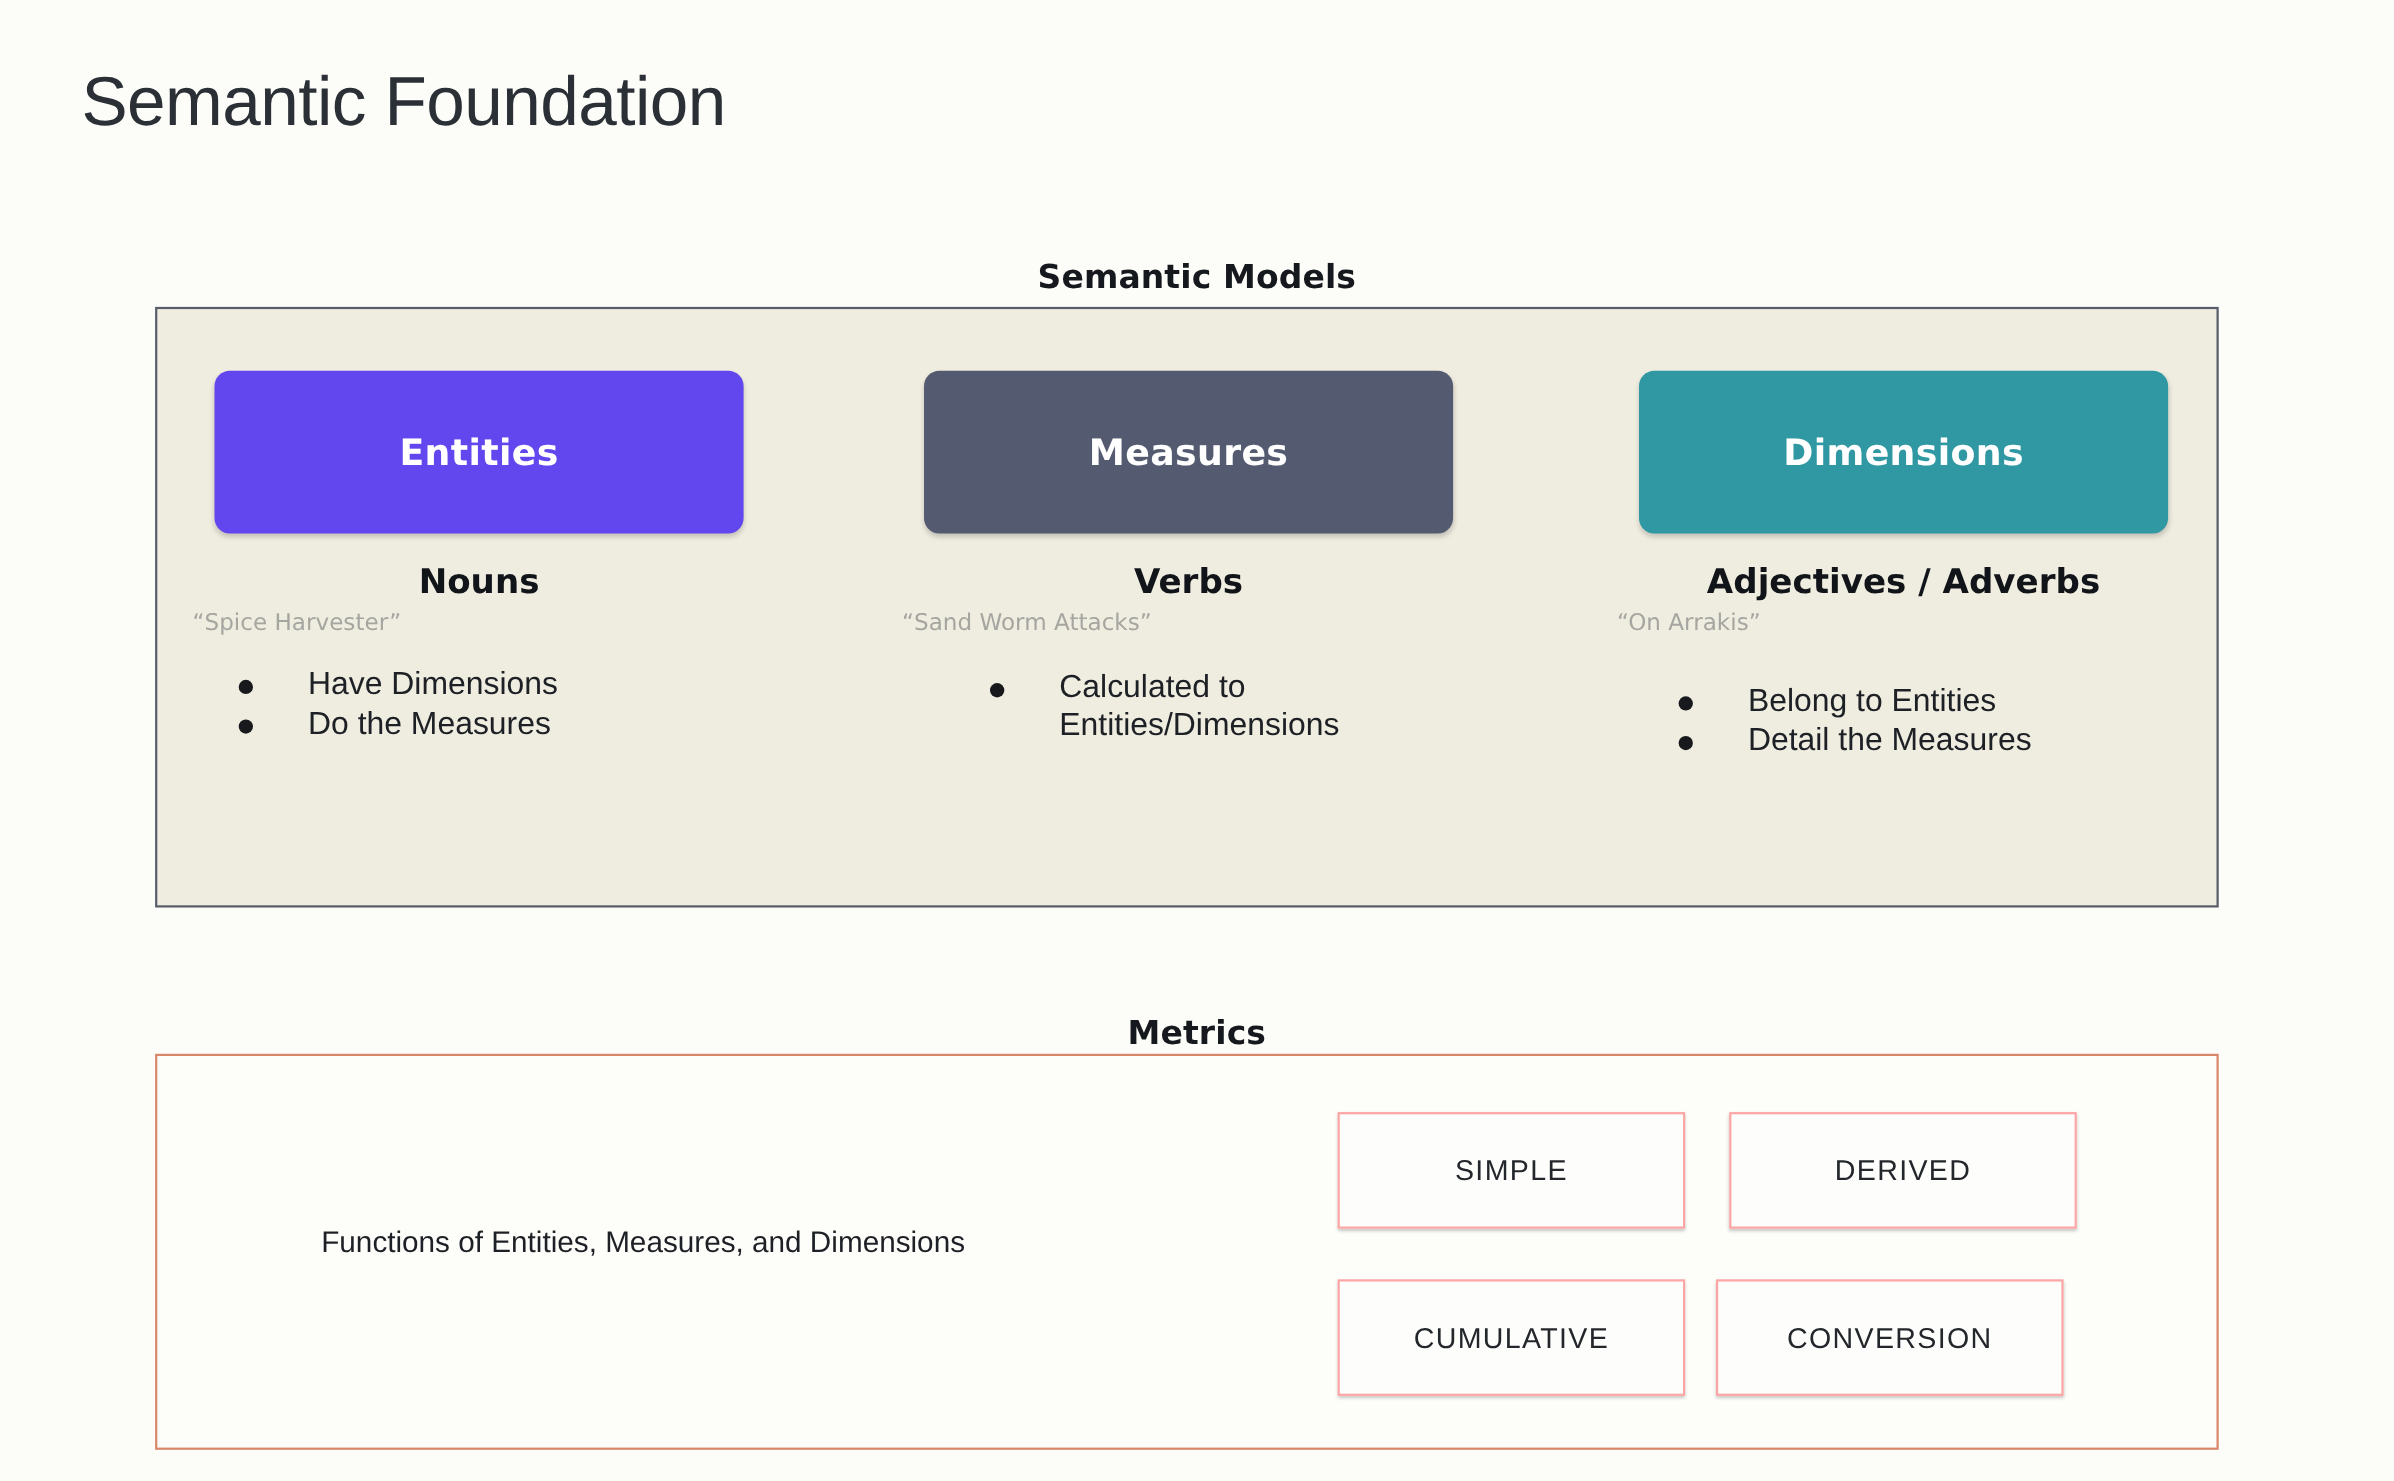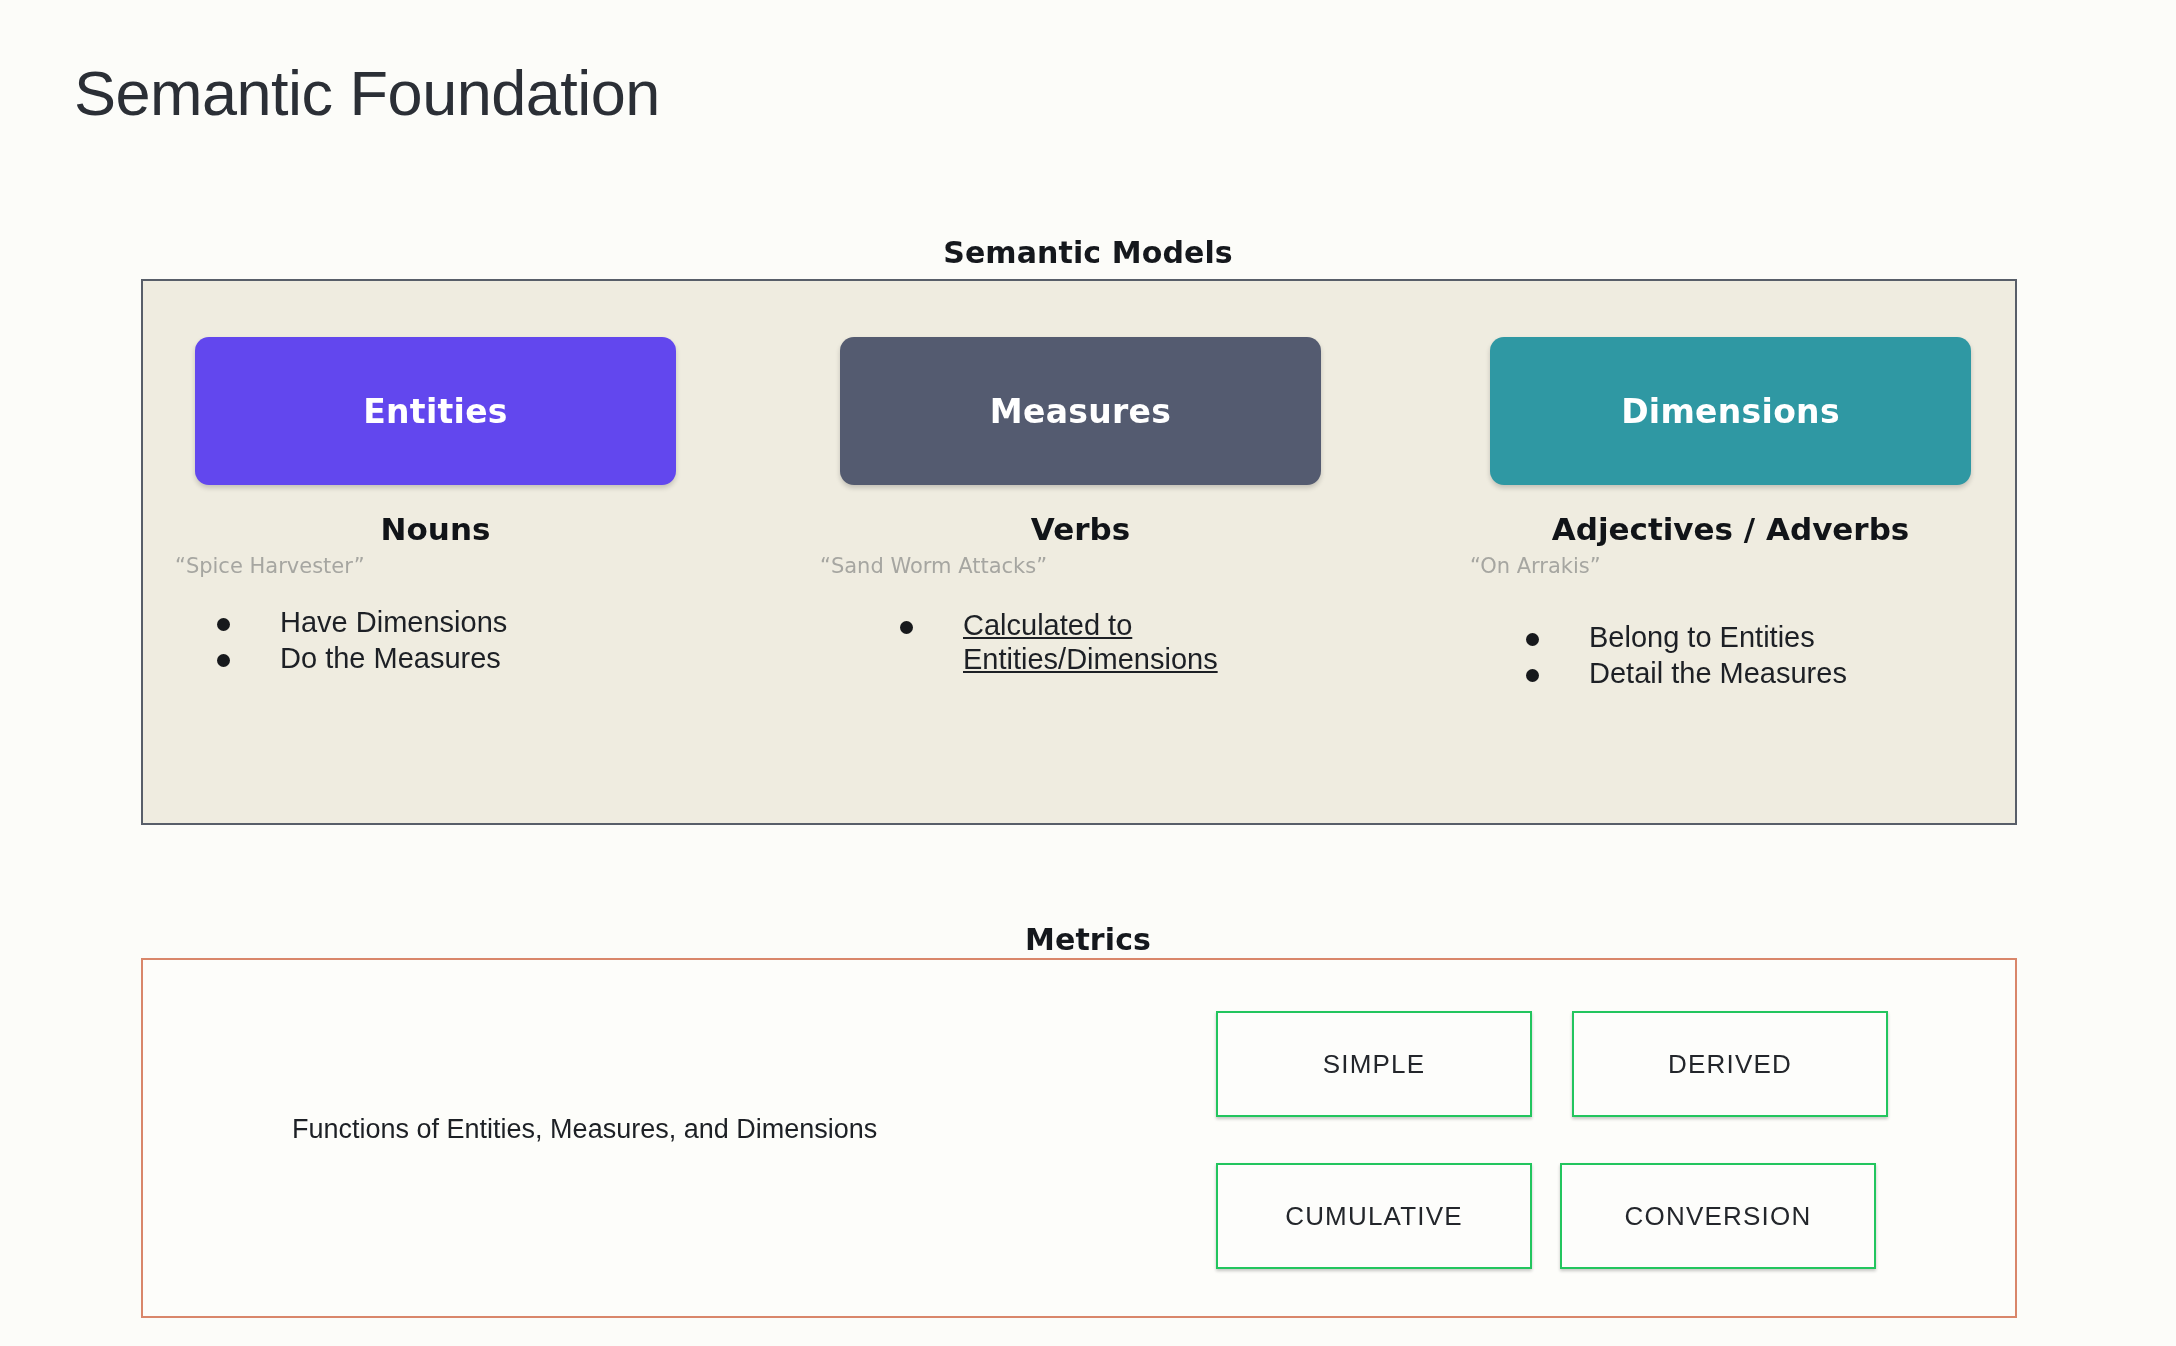--- a/index.html
+++ b/index.html
@@ -172,21 +172,21 @@
     left: 1073px;
     top: 51px;
     width: 672px;
     height: 258px;
   }
   .metric-box {
     position: absolute;
     width: 316px;
     height: 106px;
     background: #fdfdfb;
-    border: 2px solid #22c55e;
+    border: 2px solid #fca5a5;
     box-sizing: border-box;
     display: flex;
     align-items: center;
     justify-content: center;
     box-shadow: 0 2px 3px rgba(0,0,0,0.22);
   }
   .metric-box span {
     font-size: 26px;
     letter-spacing: 1.2px;
     color: #23262b;
@@ -227,21 +227,21 @@
 
   <div class="model-col col-1">
     <div class="model-chip" id="chip-1" style="background: rgb(84, 91, 112);">
       <span>Measures</span>
     </div>
     <div class="model-partofspeech">Verbs</div>
     <div class="model-example">“Sand Worm Attacks”</div>
     <div class="model-bullets">
       <div class="bullet-row">
         <div class="bullet-dot"></div>
-        <div class="bullet-text" style="max-width:300px;text-decoration:underline;">Calculated to Entities/Dimensions</div>
+        <div class="bullet-text" style="max-width:300px;">Calculated to Entities/Dimensions</div>
       </div>
     </div>
   </div>
 
   <div class="model-col col-2">
     <div class="model-chip" id="chip-2" style="background: rgb(47, 152, 163);">
       <span>Dimensions</span>
     </div>
     <div class="model-partofspeech">Adjectives / Adverbs</div>
     <div class="model-example">“On Arrakis”</div>

